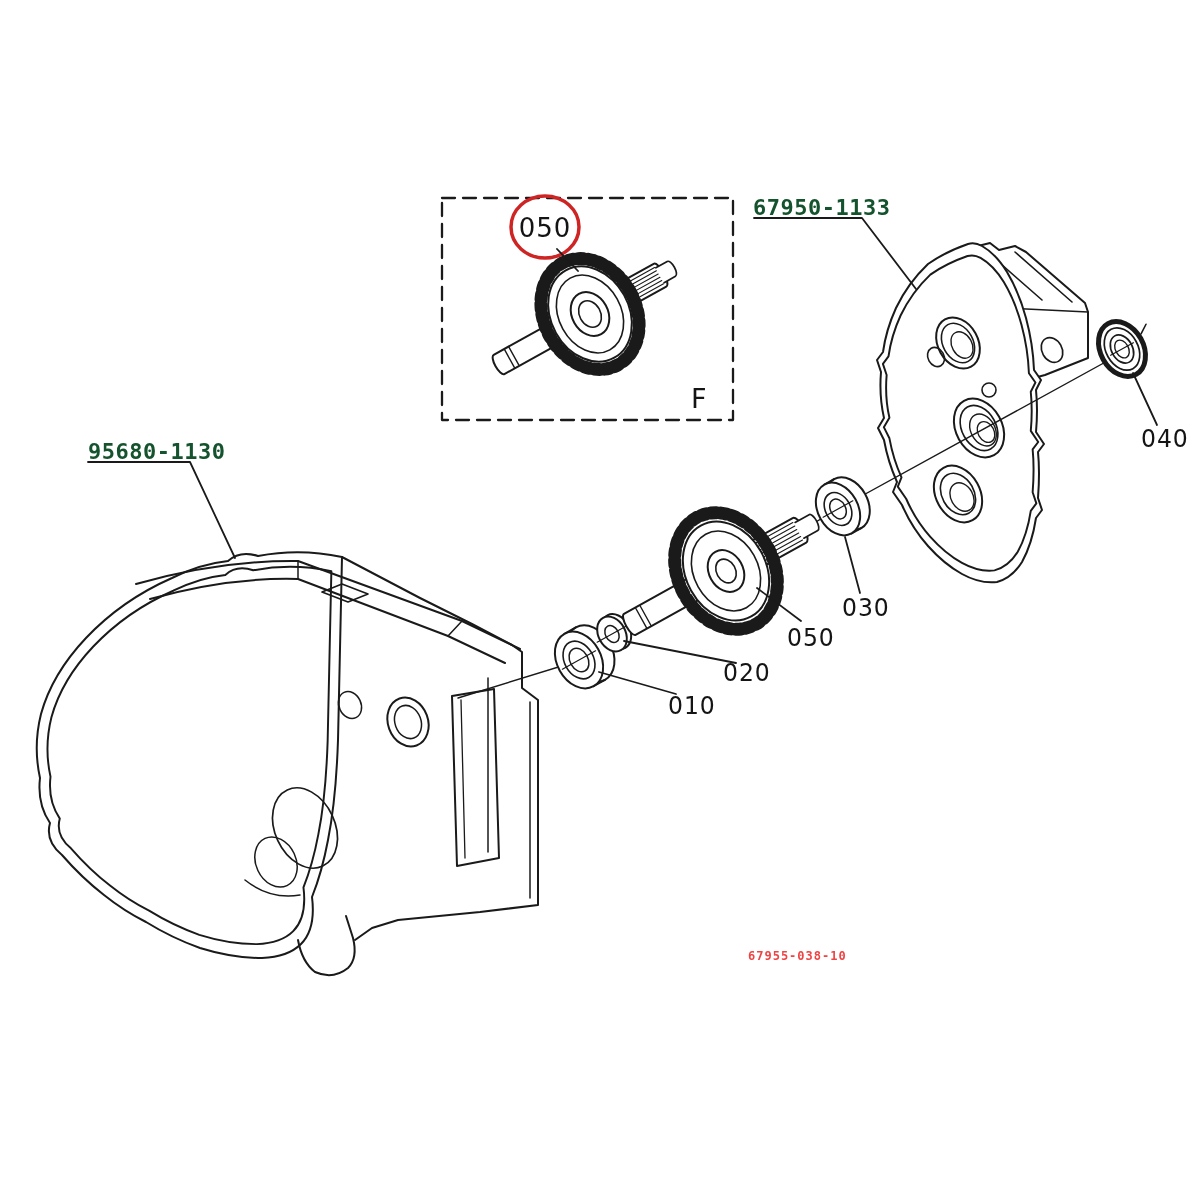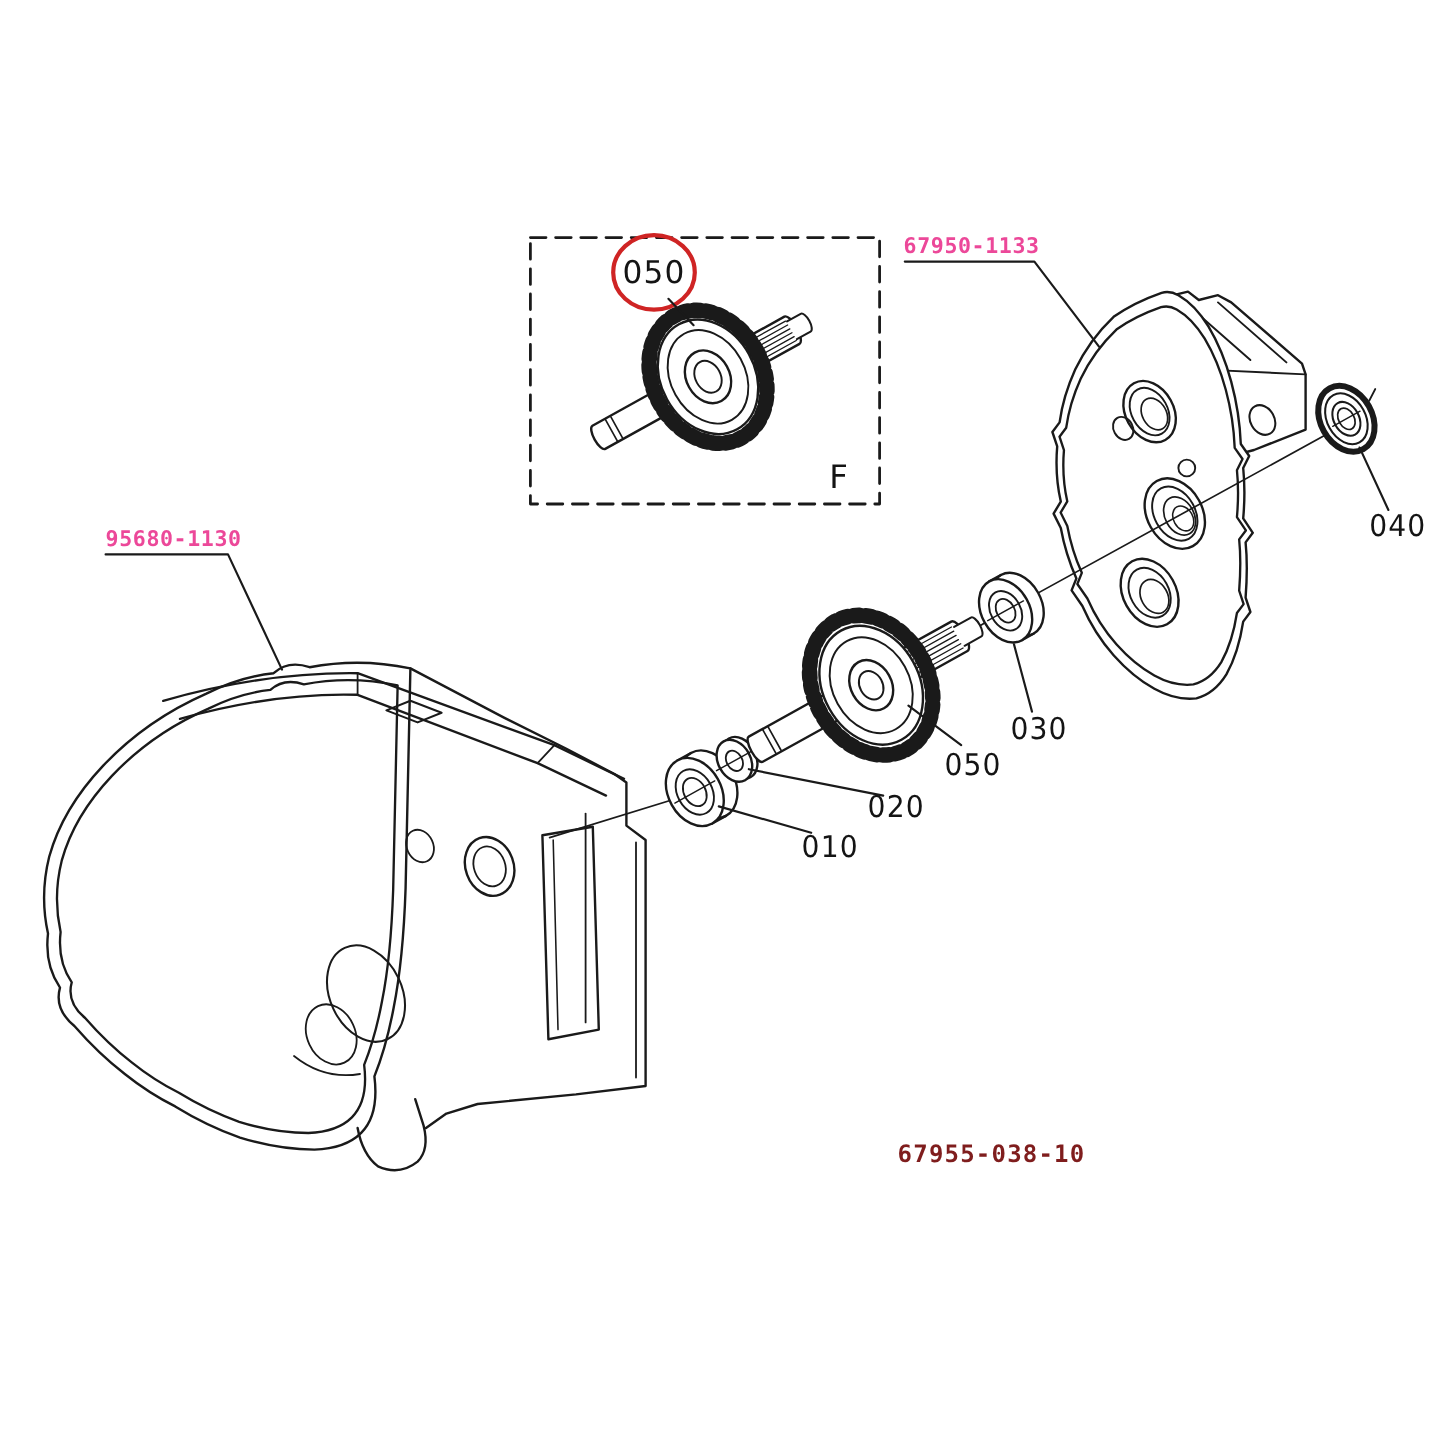--- a/index.html
+++ b/index.html
@@ -2,24 +2,24 @@
 <html><head>
 <meta charset="utf-8">
 <style>
   html,body{margin:0;padding:0;background:#fff;}
   #stage{position:relative;width:1200px;height:1200px;background:#ffffff;overflow:hidden;
          font-family:"DejaVu Sans",sans-serif;color:#161616;}
   #stage svg{position:absolute;left:0;top:0;}
   .lbl{position:absolute;font-family:"DejaVu Sans",sans-serif;font-size:25px;
        color:#141414;white-space:nowrap;letter-spacing:1px;transform:scaleX(.94);transform-origin:left top;}
   .pn{position:absolute;font-family:"DejaVu Sans Mono","Liberation Mono",monospace;
-      font-size:18px;font-weight:bold;color:#ec4899;white-space:nowrap;letter-spacing:.5px;}
+      font-size:22px;font-weight:bold;color:#14532d;white-space:nowrap;letter-spacing:.5px;}
   .fig{position:absolute;font-family:"DejaVu Sans",sans-serif;font-size:27px;color:#141414;}
   .dwg{position:absolute;font-family:"DejaVu Sans Mono","Liberation Mono",monospace;
-       font-size:20px;font-weight:bold;color:#7f1d1d;letter-spacing:1px;}
+       font-size:12px;font-weight:bold;color:#ef4444;letter-spacing:1px;}
   .inset-ref{position:absolute;width:66px;text-align:center;font-size:26px;color:#141414;
        font-family:"DejaVu Sans",sans-serif;letter-spacing:1px;}
 </style>
 </head>
 <body>
 
 <div id="stage">
 
 <svg width="1200" height="1200" viewBox="0 0 1200 1200">
   <g stroke="#1a1a1a" fill="none" stroke-width="2" stroke-linecap="round" stroke-linejoin="round">

